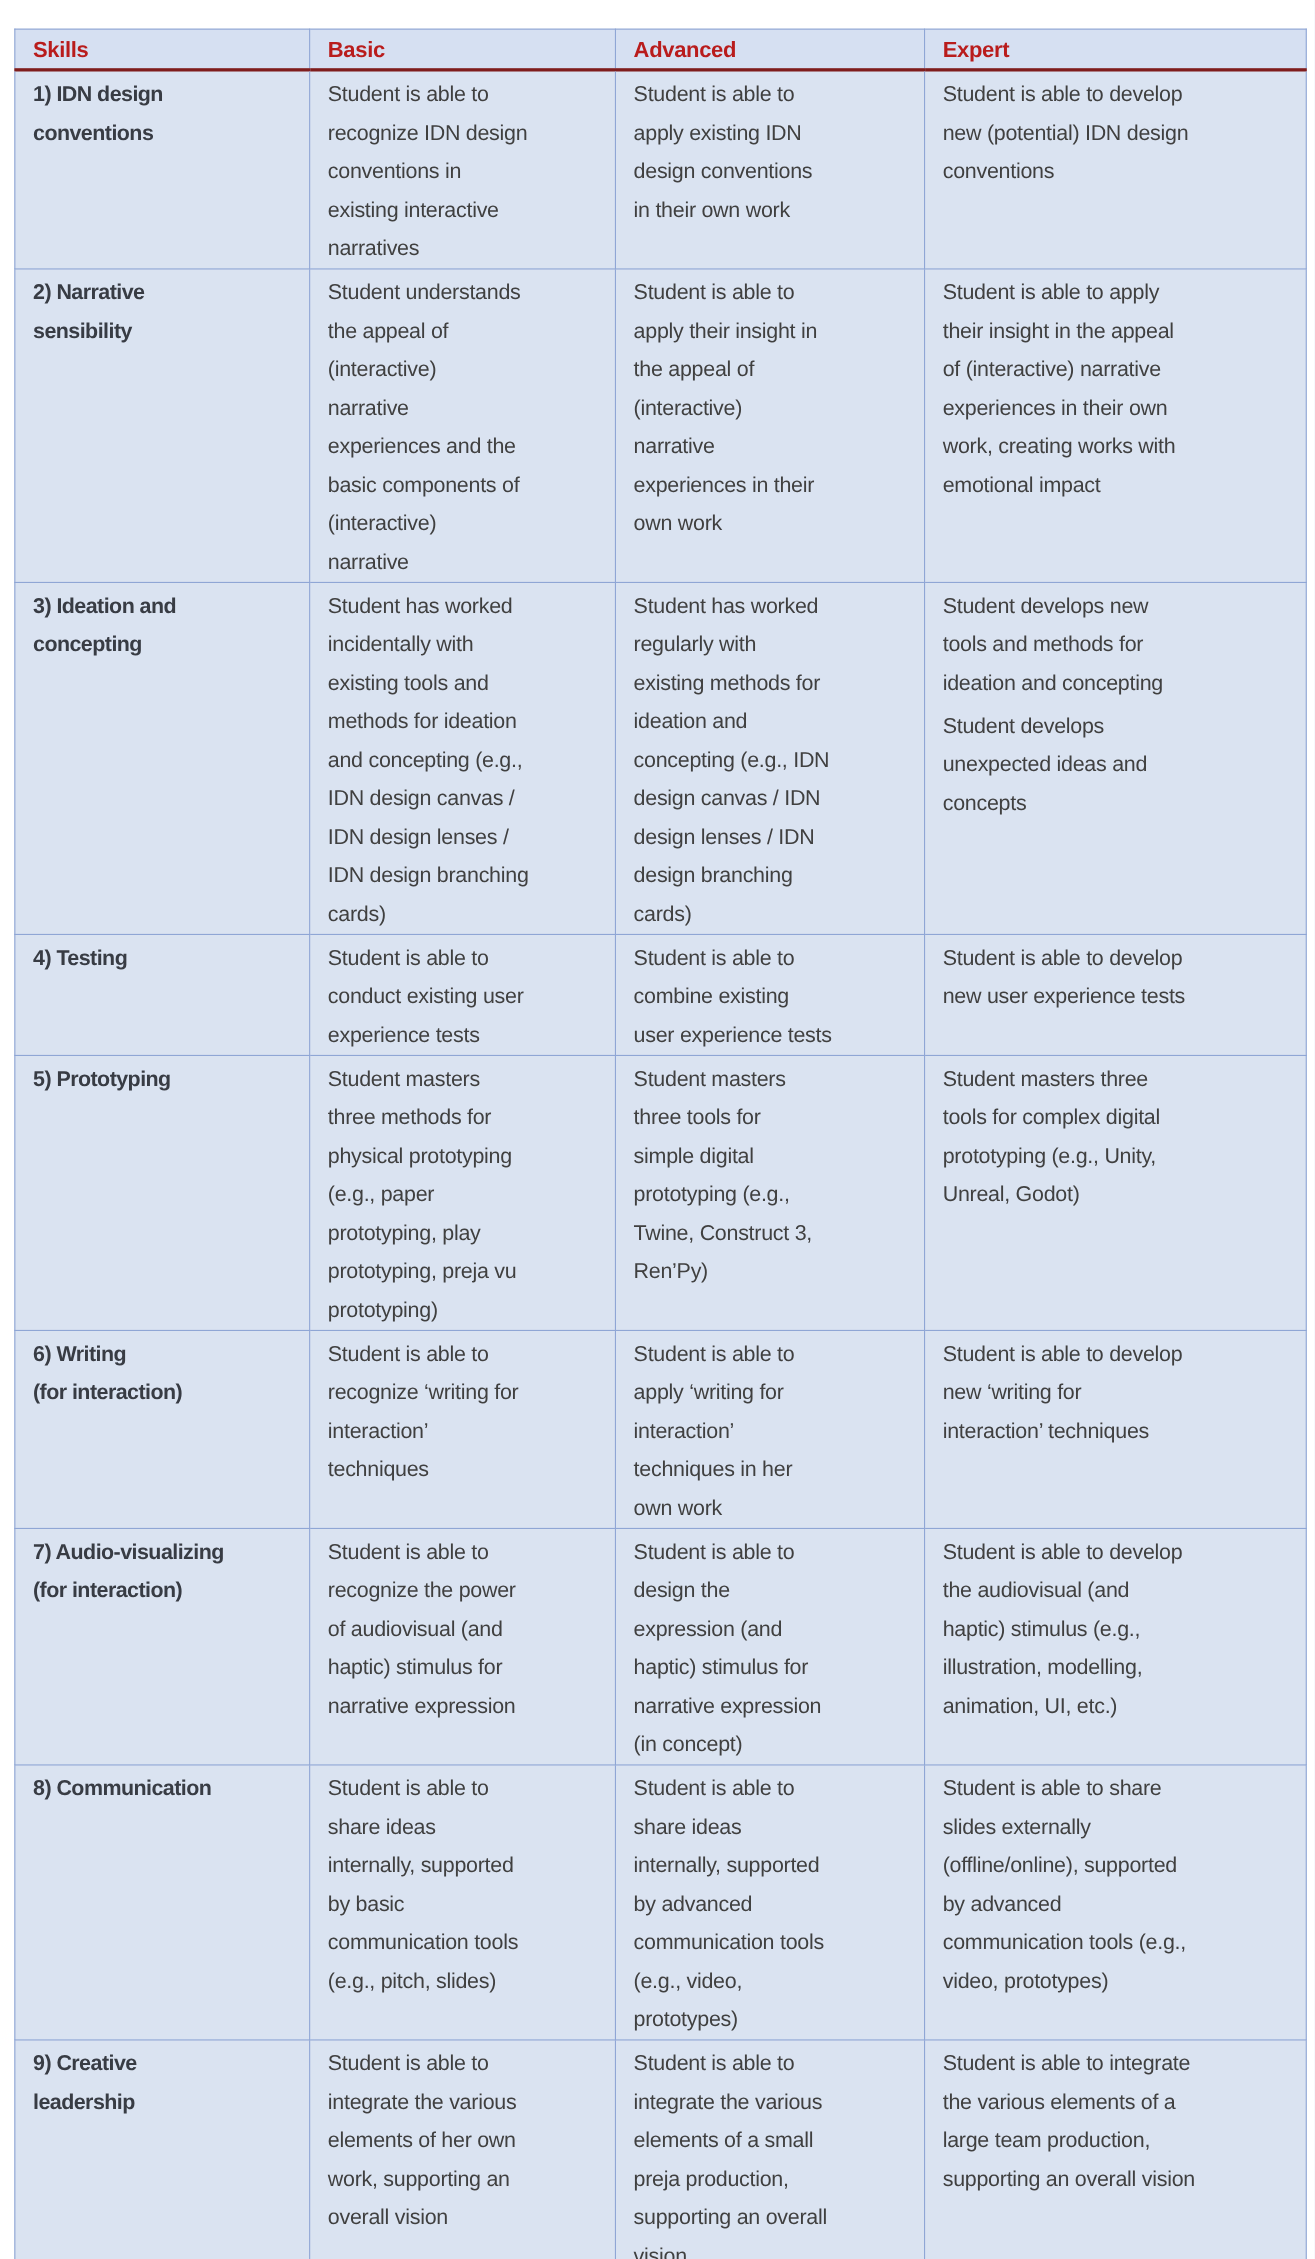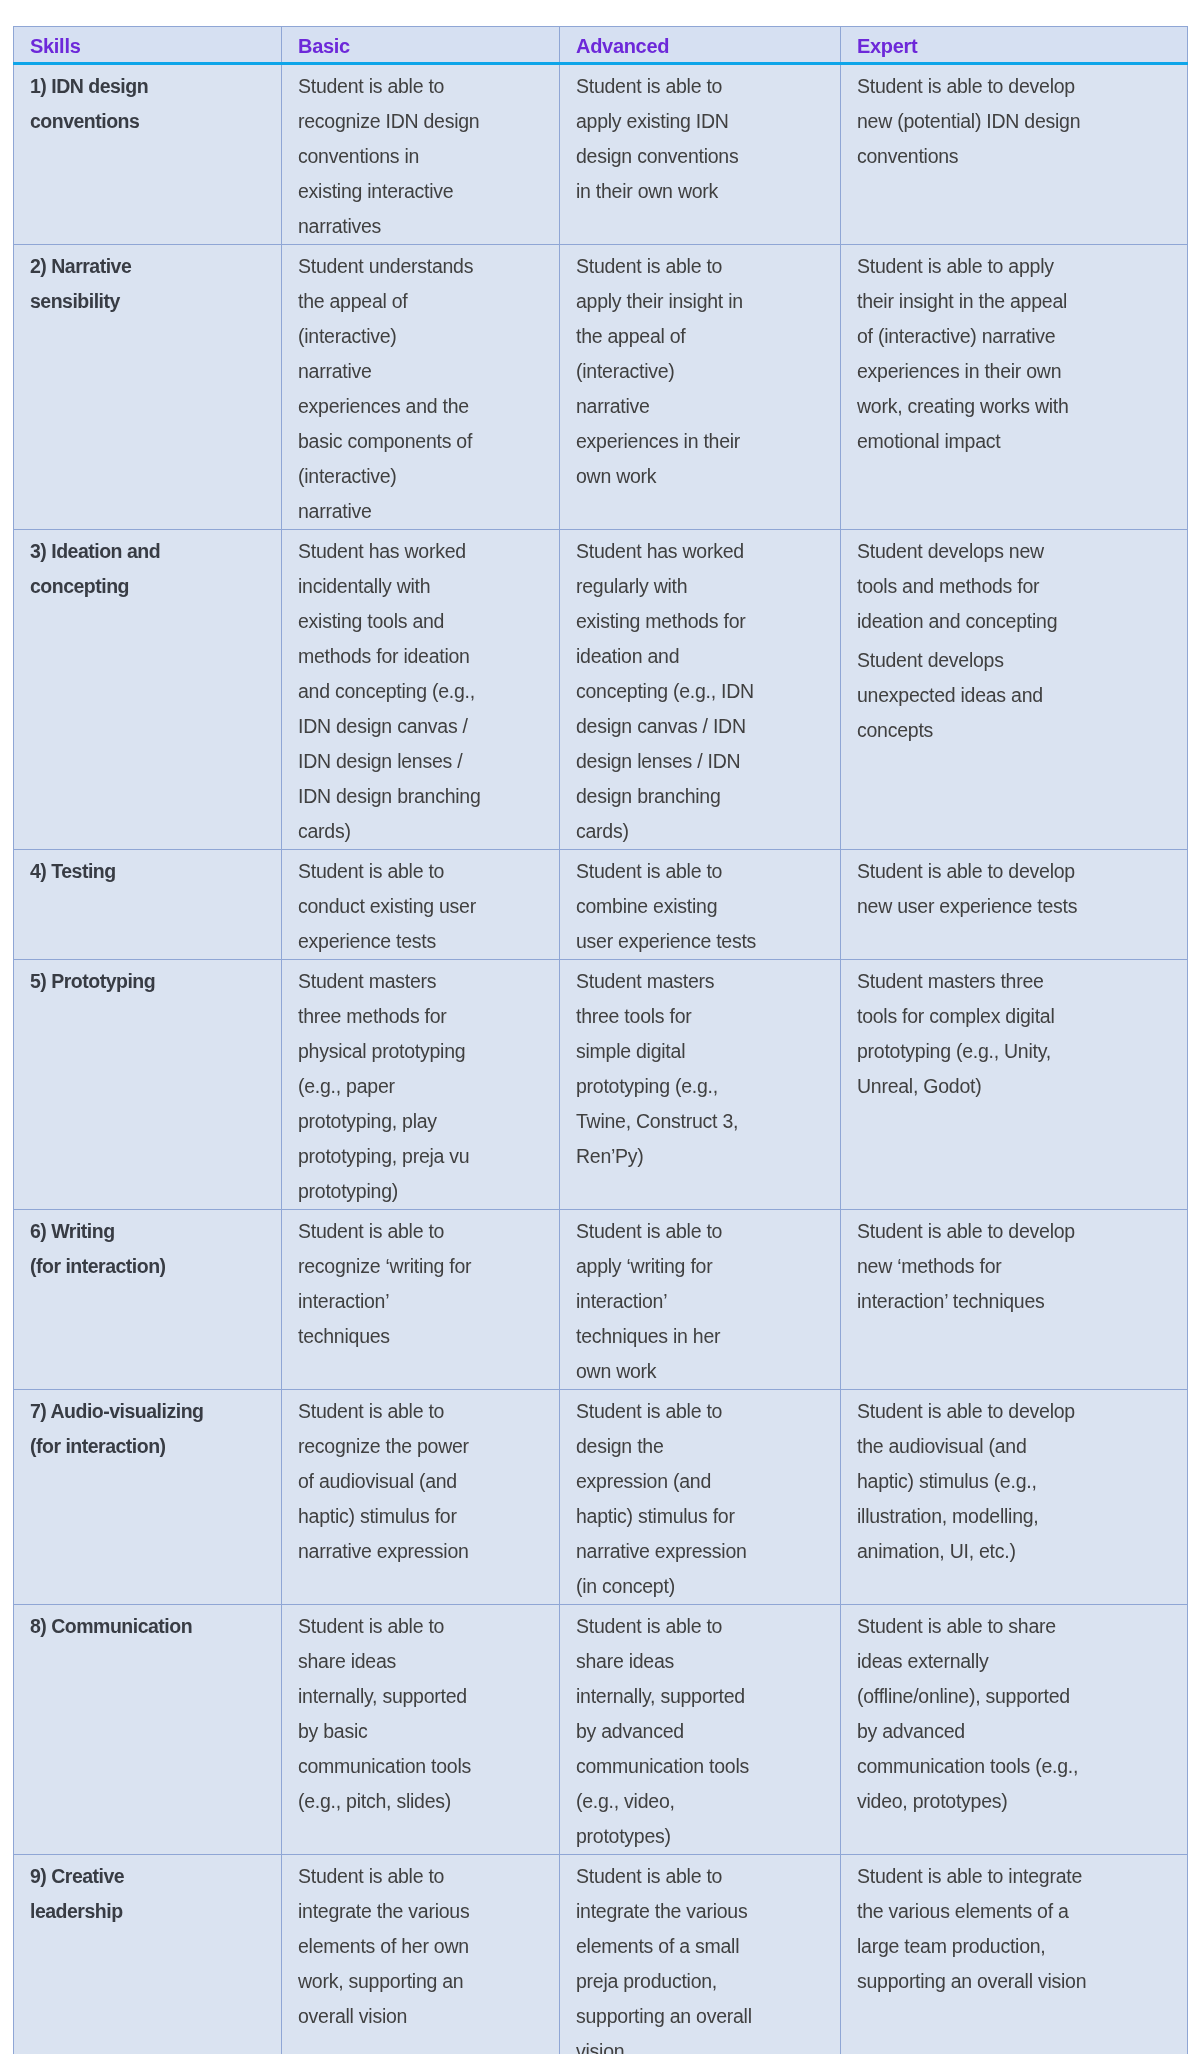--- a/index.html
+++ b/index.html
@@ -20,23 +20,23 @@
     border-top: 1px solid #8fa6d5;
     border-bottom: 1px solid #8fa6d5;
     vertical-align: top; text-align: left;
     padding: 4px 10px 0 16px;
     box-sizing: border-box;
   }
   .tbl th {
     height: 37px;
     background: #d6e0f2;
     font-family: "Liberation Sans", sans-serif;
-    font-weight: bold; font-size: 20px; color: #6d28d9;
+    font-weight: bold; font-size: 20px; color: #b91c1c;
     line-height: 30px;
-    border-bottom: 3px solid #0ea5e9;
+    border-bottom: 3px solid #7f1d1d;
     letter-spacing: -0.3px;
   }
   .tbl td {
     font-family: "Liberation Sans", sans-serif;
     font-size: 19.5px; color: #404040;
     line-height: 35px;
     letter-spacing: -0.25px;
   }
   .tbl td.skill { font-weight: bold; color: #383c44; letter-spacing: -0.5px; }
   .line { display: block; white-space: nowrap; }
@@ -222,21 +222,21 @@
         </td>
         <td>
           <span class="line">Student is able to</span>
           <span class="line">apply ‘writing for</span>
           <span class="line">interaction’</span>
           <span class="line">techniques in her</span>
           <span class="line">own work</span>
         </td>
         <td>
           <span class="line">Student is able to develop</span>
-          <span class="line">new ‘methods for</span>
+          <span class="line">new ‘writing for</span>
           <span class="line">interaction’ techniques</span>
         </td>
       </tr>
       <tr class="r7">
         <td class="skill">
           <span class="line">7) Audio-visualizing</span>
           <span class="line">(for interaction)</span>
         </td>
         <td>
           <span class="line">Student is able to</span>
@@ -277,21 +277,21 @@
           <span class="line">Student is able to</span>
           <span class="line">share ideas</span>
           <span class="line">internally, supported</span>
           <span class="line">by advanced</span>
           <span class="line">communication tools</span>
           <span class="line">(e.g., video,</span>
           <span class="line">prototypes)</span>
         </td>
         <td>
           <span class="line">Student is able to share</span>
-          <span class="line">ideas externally</span>
+          <span class="line">slides externally</span>
           <span class="line">(offline/online), supported</span>
           <span class="line">by advanced</span>
           <span class="line">communication tools (e.g.,</span>
           <span class="line">video, prototypes)</span>
         </td>
       </tr>
       <tr class="r9">
         <td class="skill">
           <span class="line">9) Creative</span>
           <span class="line">leadership</span>

